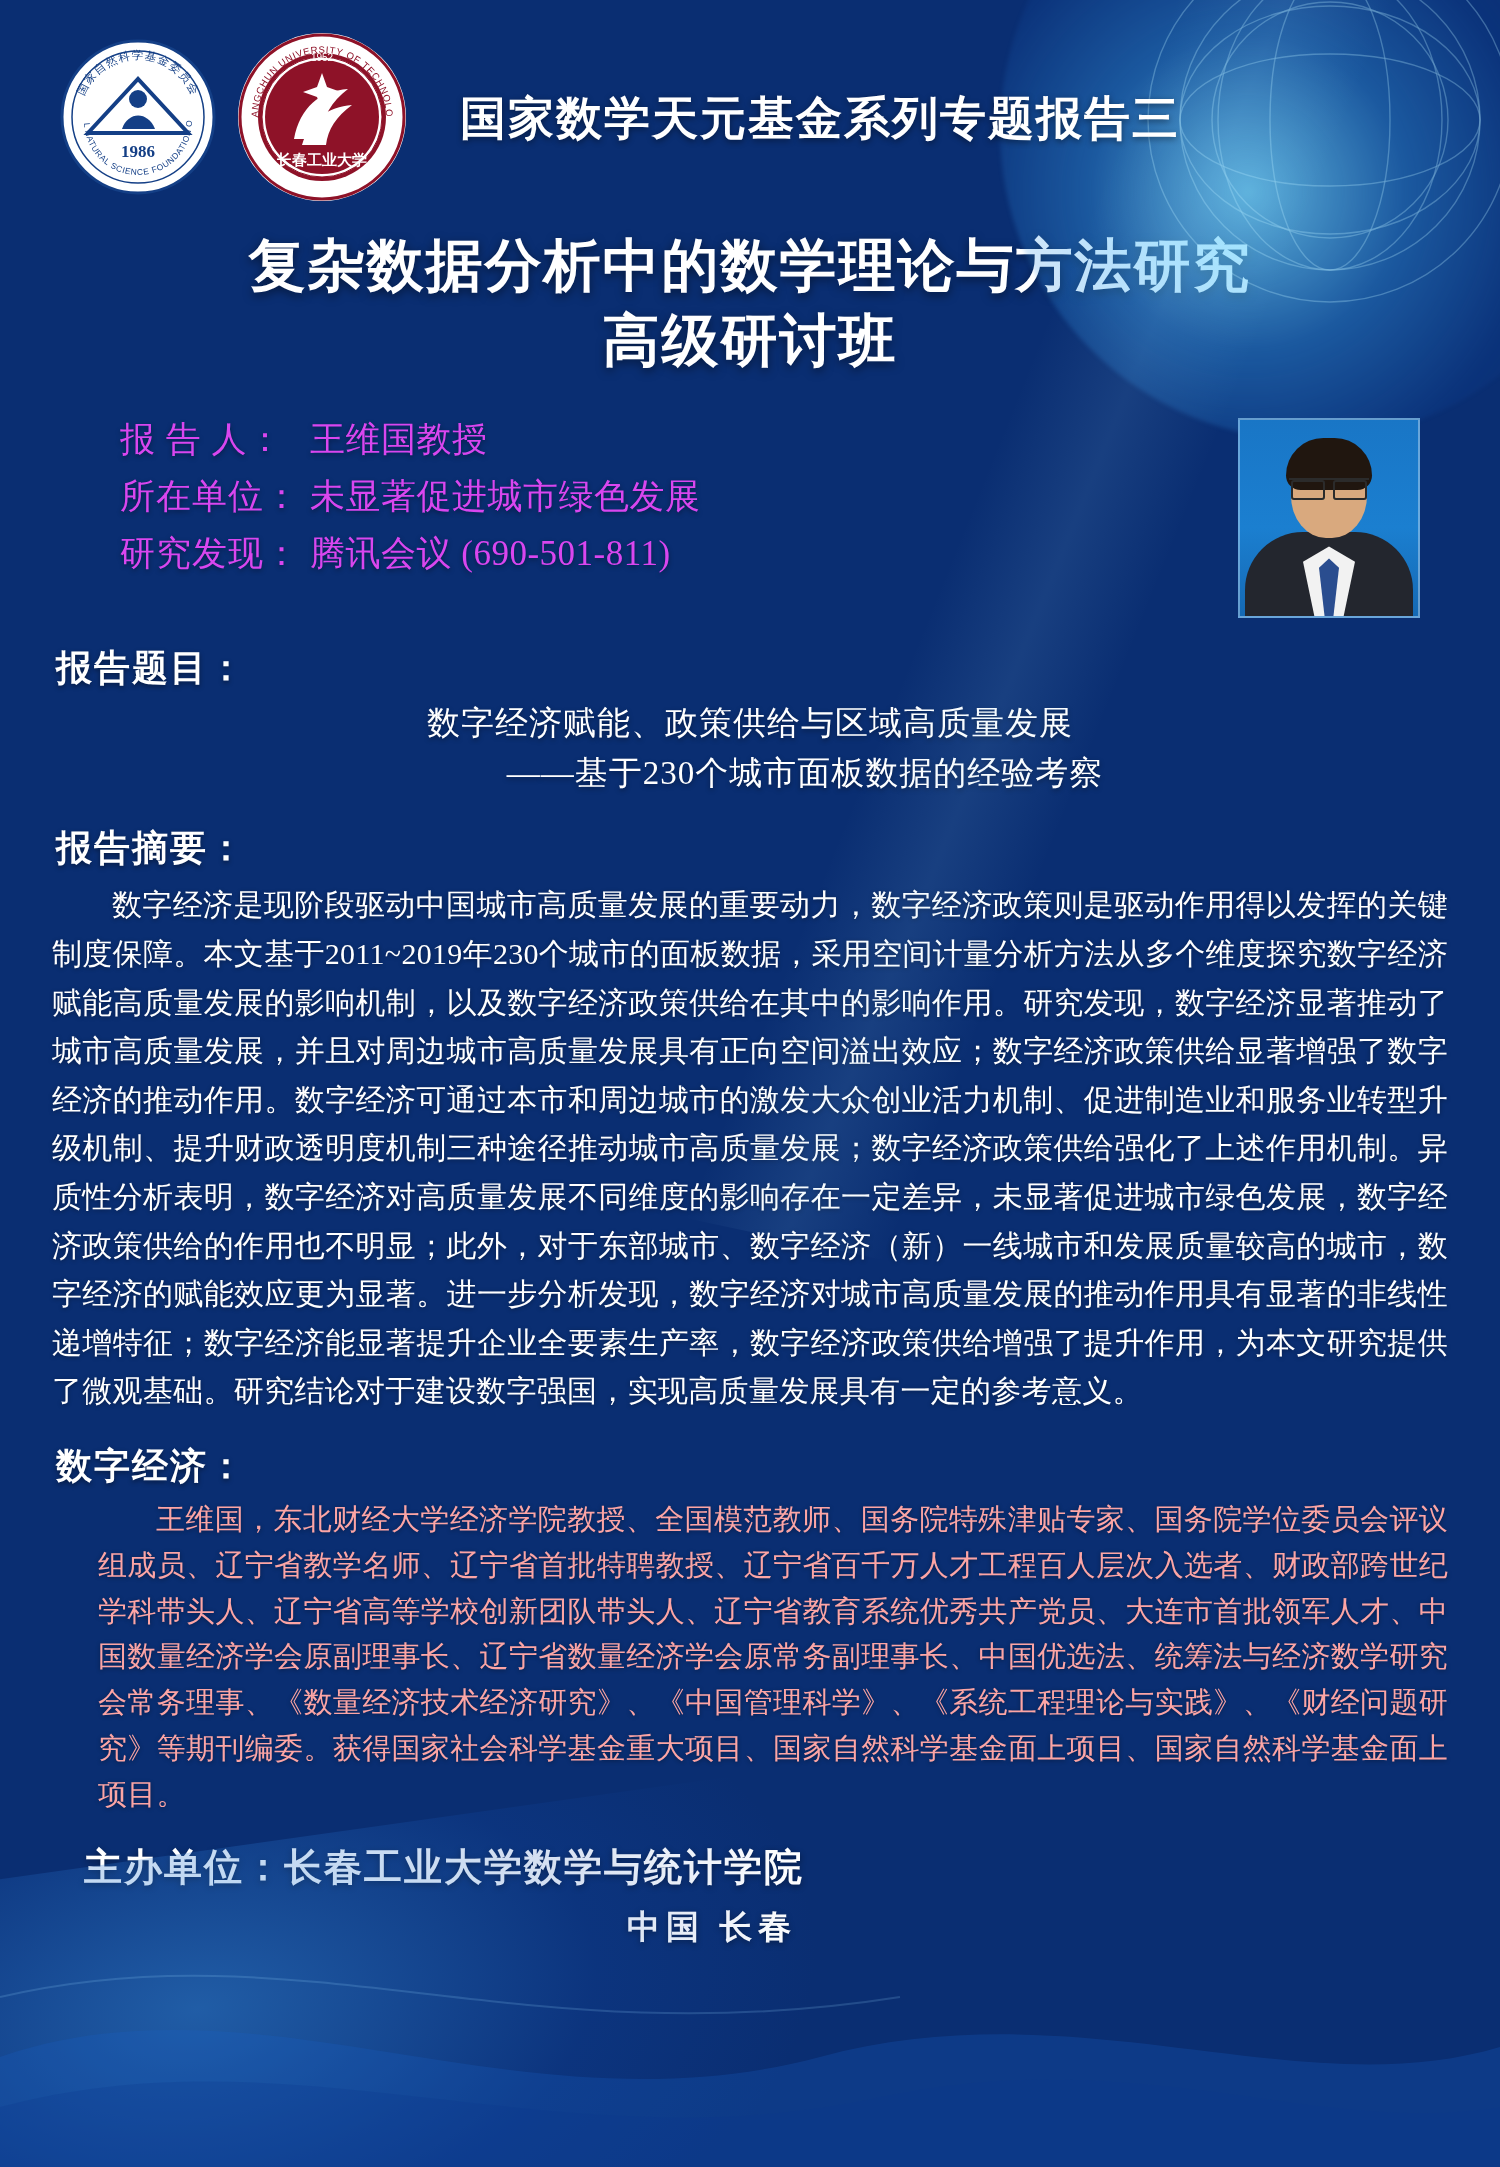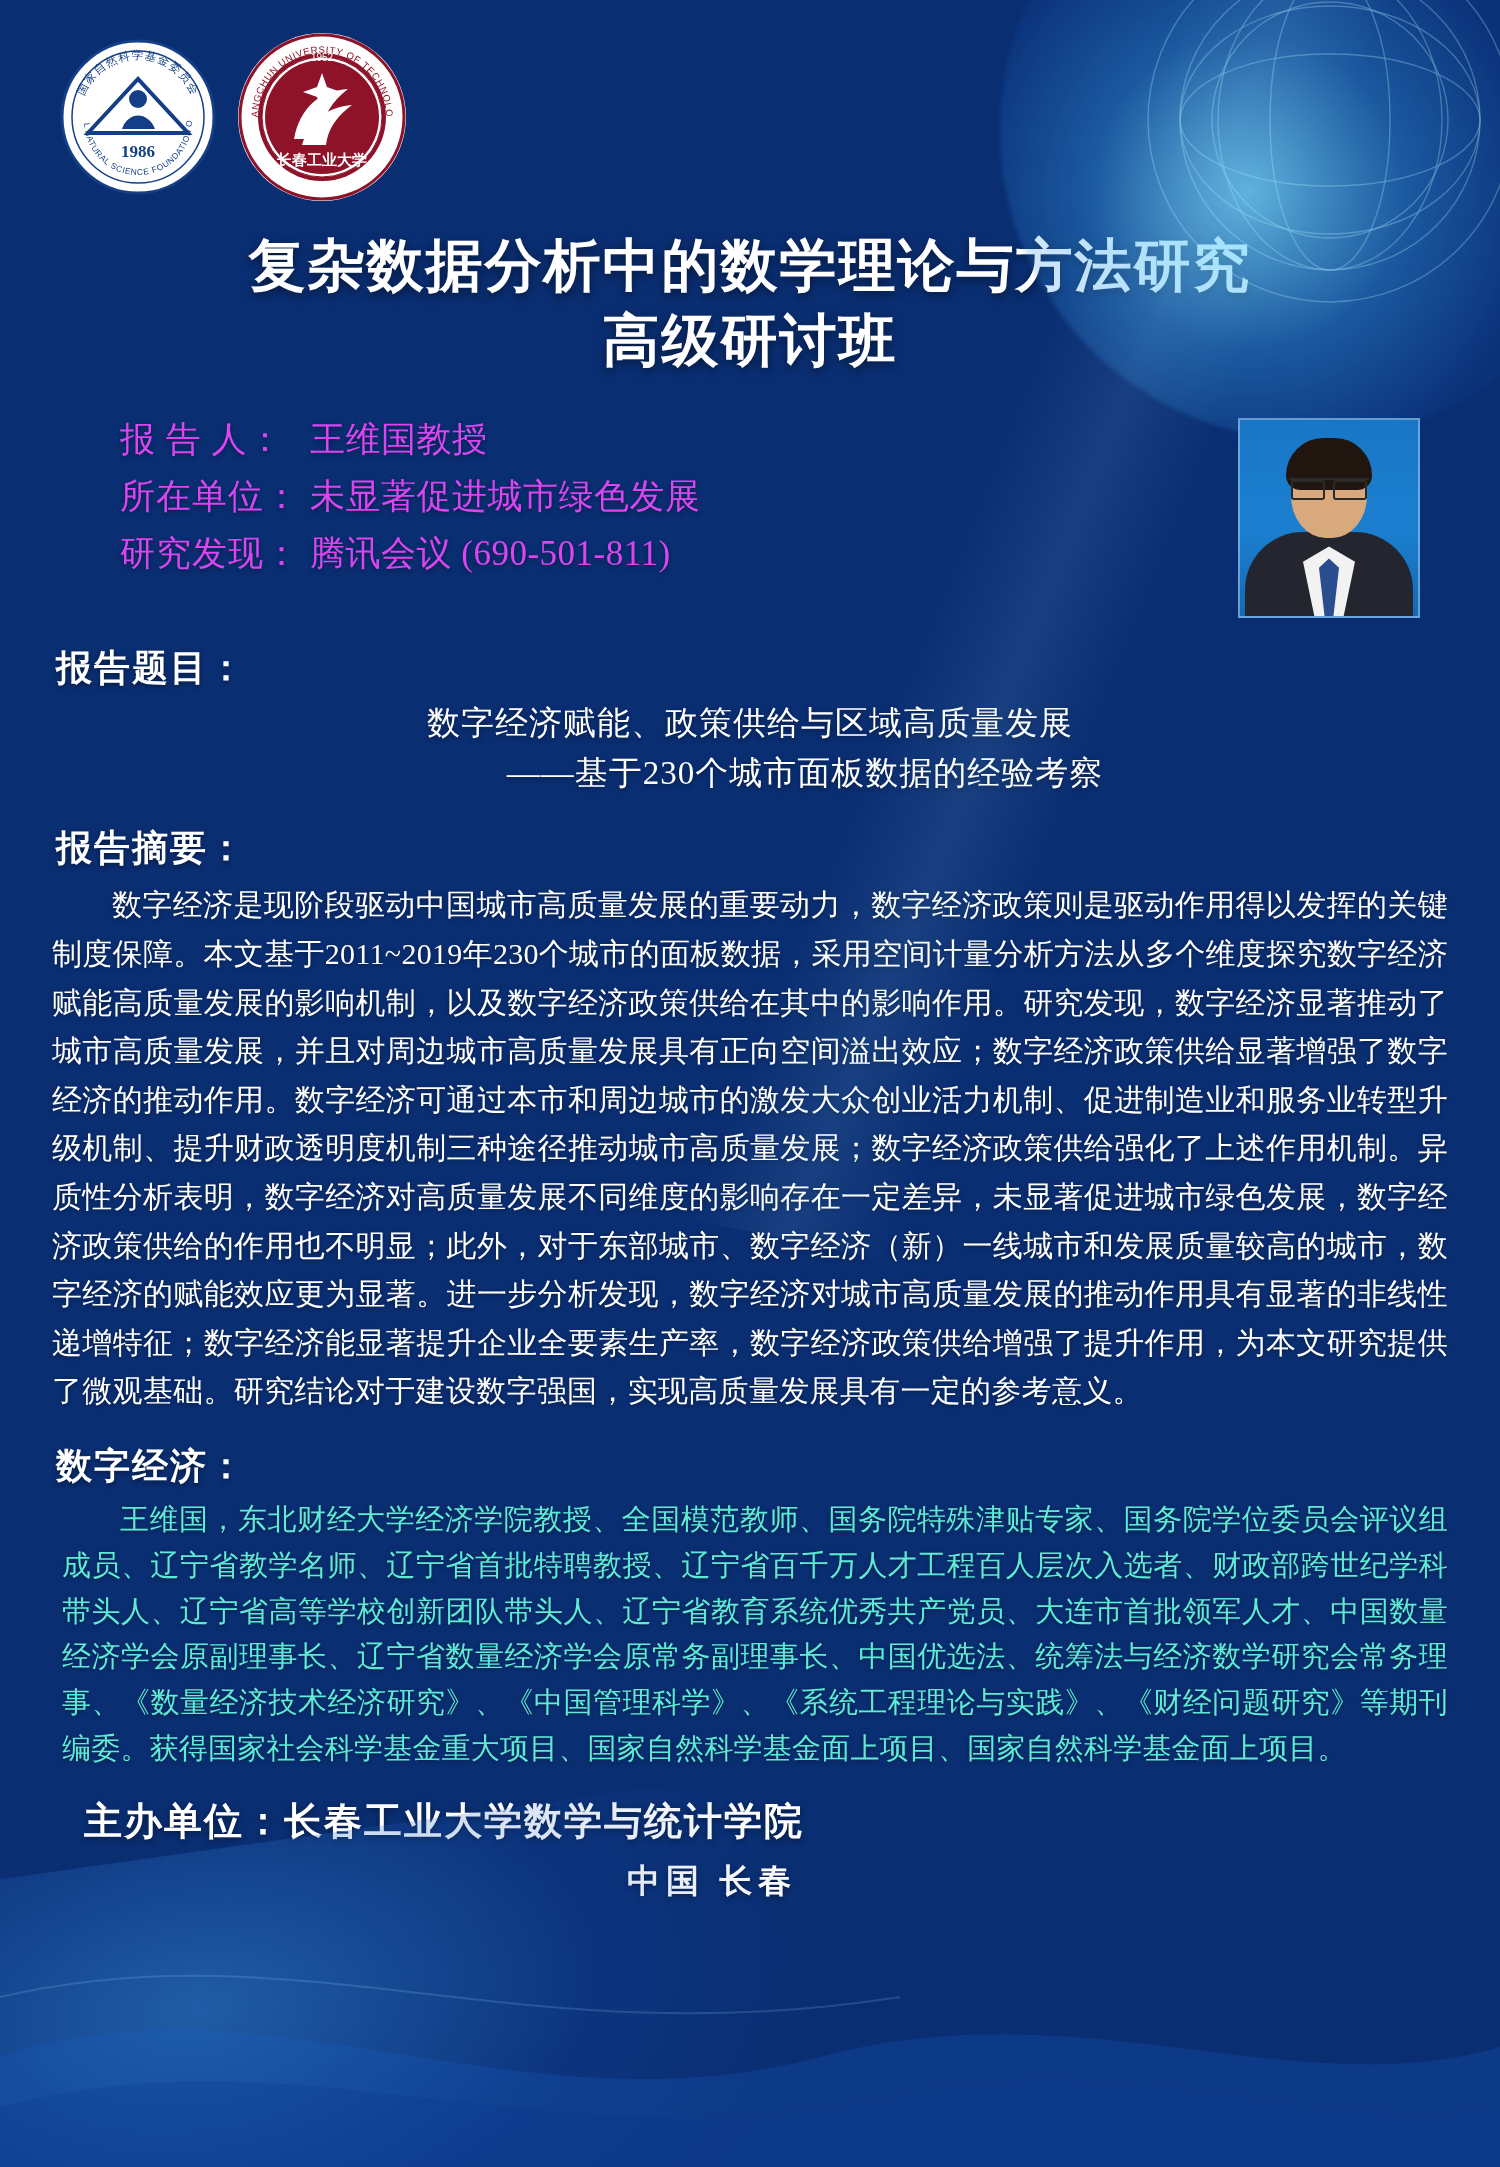--- a/index.html
+++ b/index.html
@@ -225,24 +225,24 @@
     color: #ffffff;
     font-size: 30px;
     line-height: 1.62;
     margin: 8px 52px 0 52px;
     text-align: justify;
     text-indent: 60px;
     letter-spacing: 0.3px;
     text-shadow: 0 1px 4px rgba(0,0,0,0.4);
   }
   .bio {
-    color: #5eead4;
+    color: #fca5a5;
     font-size: 29px;
     line-height: 1.58;
-    margin: 6px 52px 0 62px;
+    margin: 6px 52px 0 98px;
     text-align: justify;
     text-indent: 58px;
     letter-spacing: 0.2px;
     text-shadow: 0 1px 4px rgba(0,0,0,0.4);
   }
   .footer {
     margin-top: 24px;
     text-align: left;
     padding-left: 84px;
   }
@@ -322,20 +322,21 @@
         <path d="M86 42 l5 14 14 5 -14 5 -5 14 -5 -14 -14 -5 14 -5 z" fill="#ffffff"></path>
         <text x="86" y="134" text-anchor="middle" font-family="'Liberation Serif',serif" font-size="15" font-weight="bold" fill="#ffffff">长春工业大学</text>
         <path id="ccutTop" d="M22,86 A64,64 0 0 1 150,86" fill="none"></path>
         <text font-family="'Liberation Sans',sans-serif" font-size="9.6" fill="#8e1228" letter-spacing="0.7">
           <textPath href="#ccutTop" startOffset="50%" text-anchor="middle">CHANGCHUN UNIVERSITY OF TECHNOLOGY</textPath>
         </text>
         <text x="86" y="30" text-anchor="middle" font-family="'Liberation Sans',sans-serif" font-size="10" fill="#ffffff">1952</text>
       </svg>
     </div>
 
+    <div class="header-title">国家数学天元基金系列专题报告三</div>
   </div>
 
   <div class="main-title">
     <div>复杂数据分析中的数学理论与方法研究</div>
     <div>高级研讨班</div>
   </div>
 
   <div class="info-wrap">
     <div class="info-list">
       <div class="info-row">

